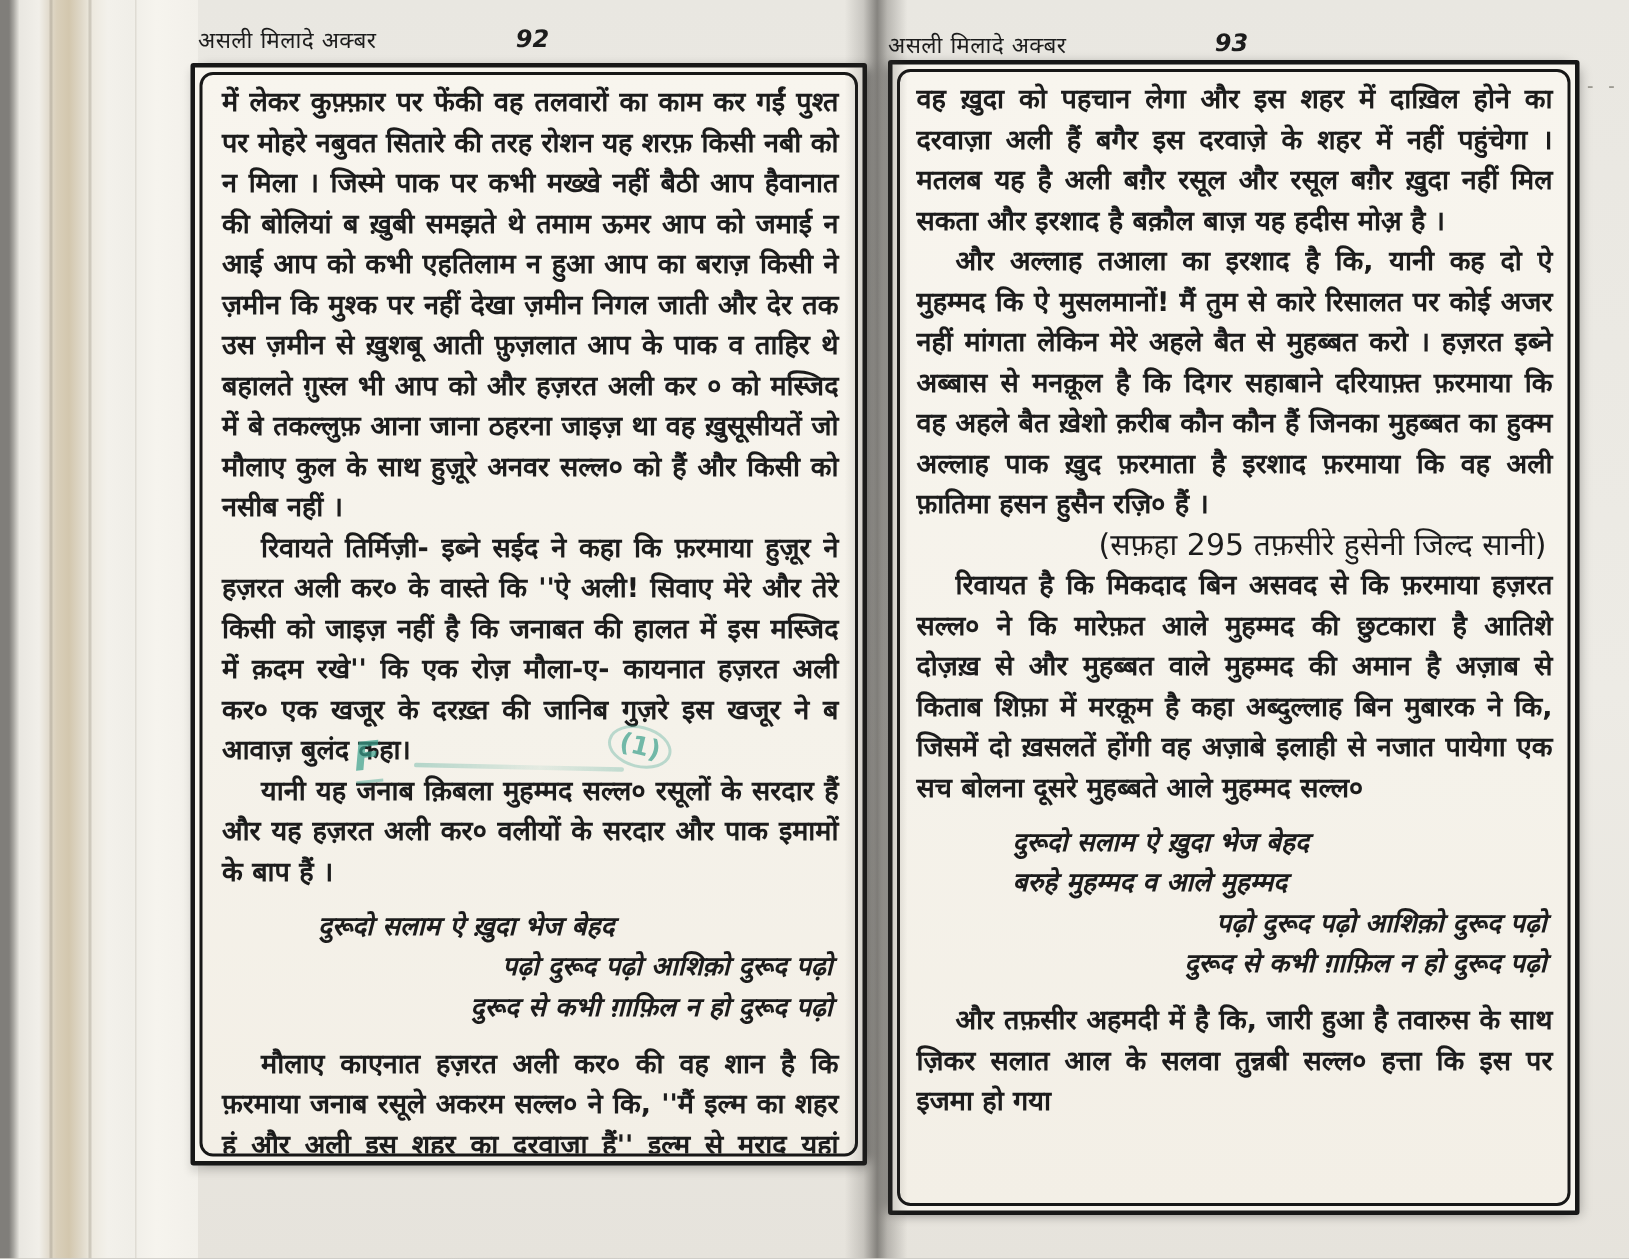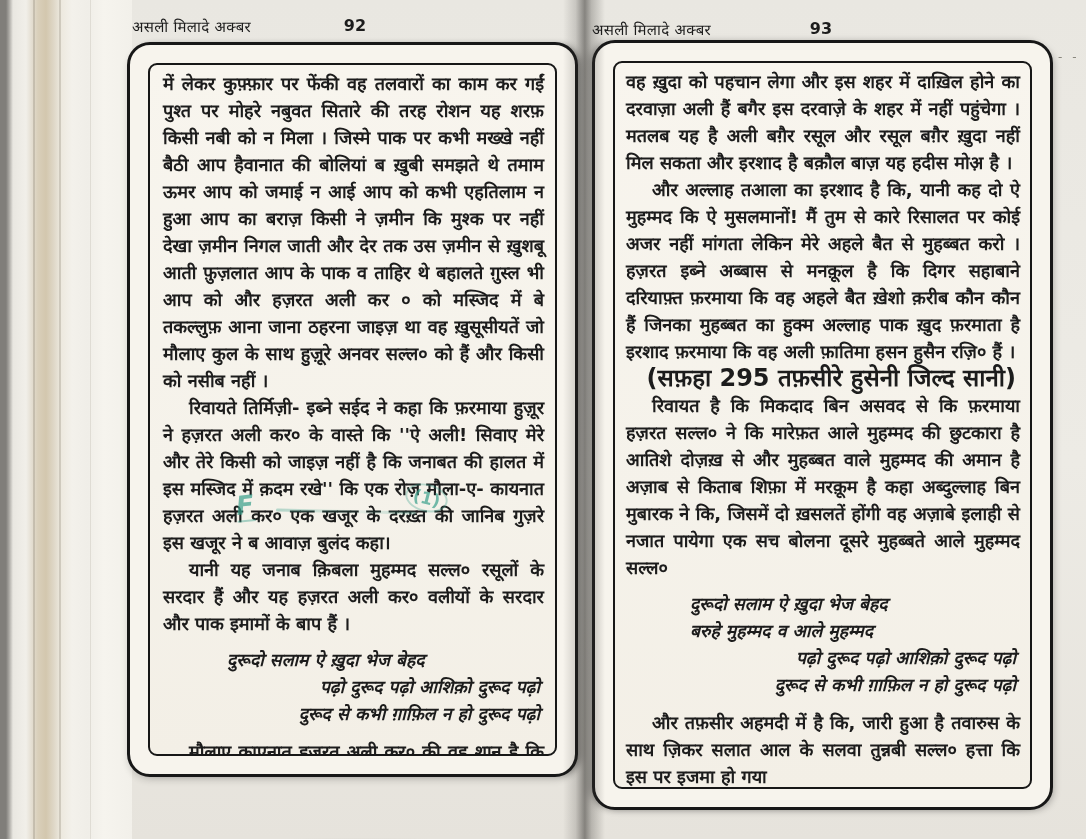--- a/index.html
+++ b/index.html
@@ -24,41 +24,41 @@
     background:linear-gradient(90deg,rgba(50,48,45,0) 0%,rgba(50,48,45,.18) 30%,rgba(35,33,30,.5) 52%,rgba(60,58,54,.28) 68%,rgba(60,58,54,0) 100%);
     z-index:3;
   }
   .bottom-curl{
     position:absolute;left:100px;bottom:-14px;width:560px;height:46px;z-index:4;
     background:radial-gradient(ellipse 300px 22px at 260px 100%,rgba(110,104,92,.38),rgba(110,104,92,0) 70%);
   }
   
   .runhead{position:absolute;display:flex;align-items:baseline;z-index:5;}
   .runhead .title{font-size:15px;font-weight:normal;letter-spacing:.3px;}
-  .runhead .pageno{font-size:16px;font-weight:bold;position:absolute;left:0;right:0;text-align:center;}
+  .runhead .pageno{font-size:16px;font-weight:bold;position:absolute;left:0;right:0;text-align:center;font-style:italic;}
   .rh-left{left:132px;top:16px;width:446px;height:22px;}
   .rh-right{left:592px;top:19px;width:458px;height:22px;}
   
-  .page{position:absolute;z-index:2;background:#f7f4ed;border:3px solid #171717;border-radius:23px;padding:18px;box-sizing:border-box;}
+  .page{position:absolute;z-index:2;background:#f7f4ed;border:3px solid #171717;border-radius:2px;padding:3px;box-sizing:border-box;}
   .page .inner{border:2px solid #171717;border-radius:9px;height:100%;box-sizing:border-box;overflow:hidden;background:
     linear-gradient(180deg,#f8f5ee 0%,#f5f2ea 60%,#f3efe6 100%);}
   .page-left{left:127px;top:42px;width:451px;height:735px;box-shadow:5px 0 7px -3px rgba(0,0,0,.45),0 4px 6px rgba(0,0,0,.12);}
   .page-right{left:592px;top:40px;width:461px;height:770px;box-shadow:-5px 0 8px -3px rgba(0,0,0,.4),4px 3px 7px -3px rgba(0,0,0,.25);}
   .page-left .inner{padding:5px 11px 0 13px;}
   .page-right .inner{padding:5px 10px 0 11px;}
   
   .bodytext{margin:0;font-size:18px;font-weight:bold;line-height:27px;text-align:justify;}
   .page-right .bodytext{line-height:27px;}
   .indent{text-indent:26px;}
   .poem{font-style:italic;font-weight:bold;font-size:17.5px;line-height:27px;margin:10px 0;}
   .poem .pl{white-space:nowrap;}
   .pl-a{margin-left:64px;}
   .pl-b{text-align:right;padding-right:4px;}
   .couplet{font-style:italic;font-weight:bold;font-size:18px;line-height:28px;text-align:center;margin:8px 0;}
-  .citation{margin:0;font-size:24px;font-weight:bold;line-height:27px;text-align:right;padding-right:4px;}
+  .citation{margin:0;font-size:20px;font-weight:normal;line-height:27px;text-align:right;padding-right:4px;}
   
   .annotation{position:absolute;left:228px;top:488px;width:220px;height:48px;z-index:6;color:#3aa08c;opacity:.7;}
   .annotation .mark{position:absolute;left:8px;top:2px;font-size:26px;font-weight:bold;font-style:italic;transform:rotate(-6deg);border-bottom:2px solid rgba(58,160,140,.6);}
   .annotation .scribble{position:absolute;left:48px;top:22px;width:140px;height:3px;border-radius:2px;
     background:linear-gradient(90deg,rgba(58,160,140,.5),rgba(58,160,140,.12) 60%,rgba(58,160,140,.4));transform:rotate(1.2deg);}
   .annotation .note{position:absolute;right:0;top:-4px;font-size:17px;font-weight:bold;border:2px solid rgba(58,160,140,.45);border-radius:50%;padding:2px 6px;transform:rotate(14deg);}
   
   .margin-marks{position:absolute;left:1058px;top:50px;width:26px;height:16px;z-index:5;color:#8a887f;font-size:12px;letter-spacing:3px;}
 </style>
 </head>

